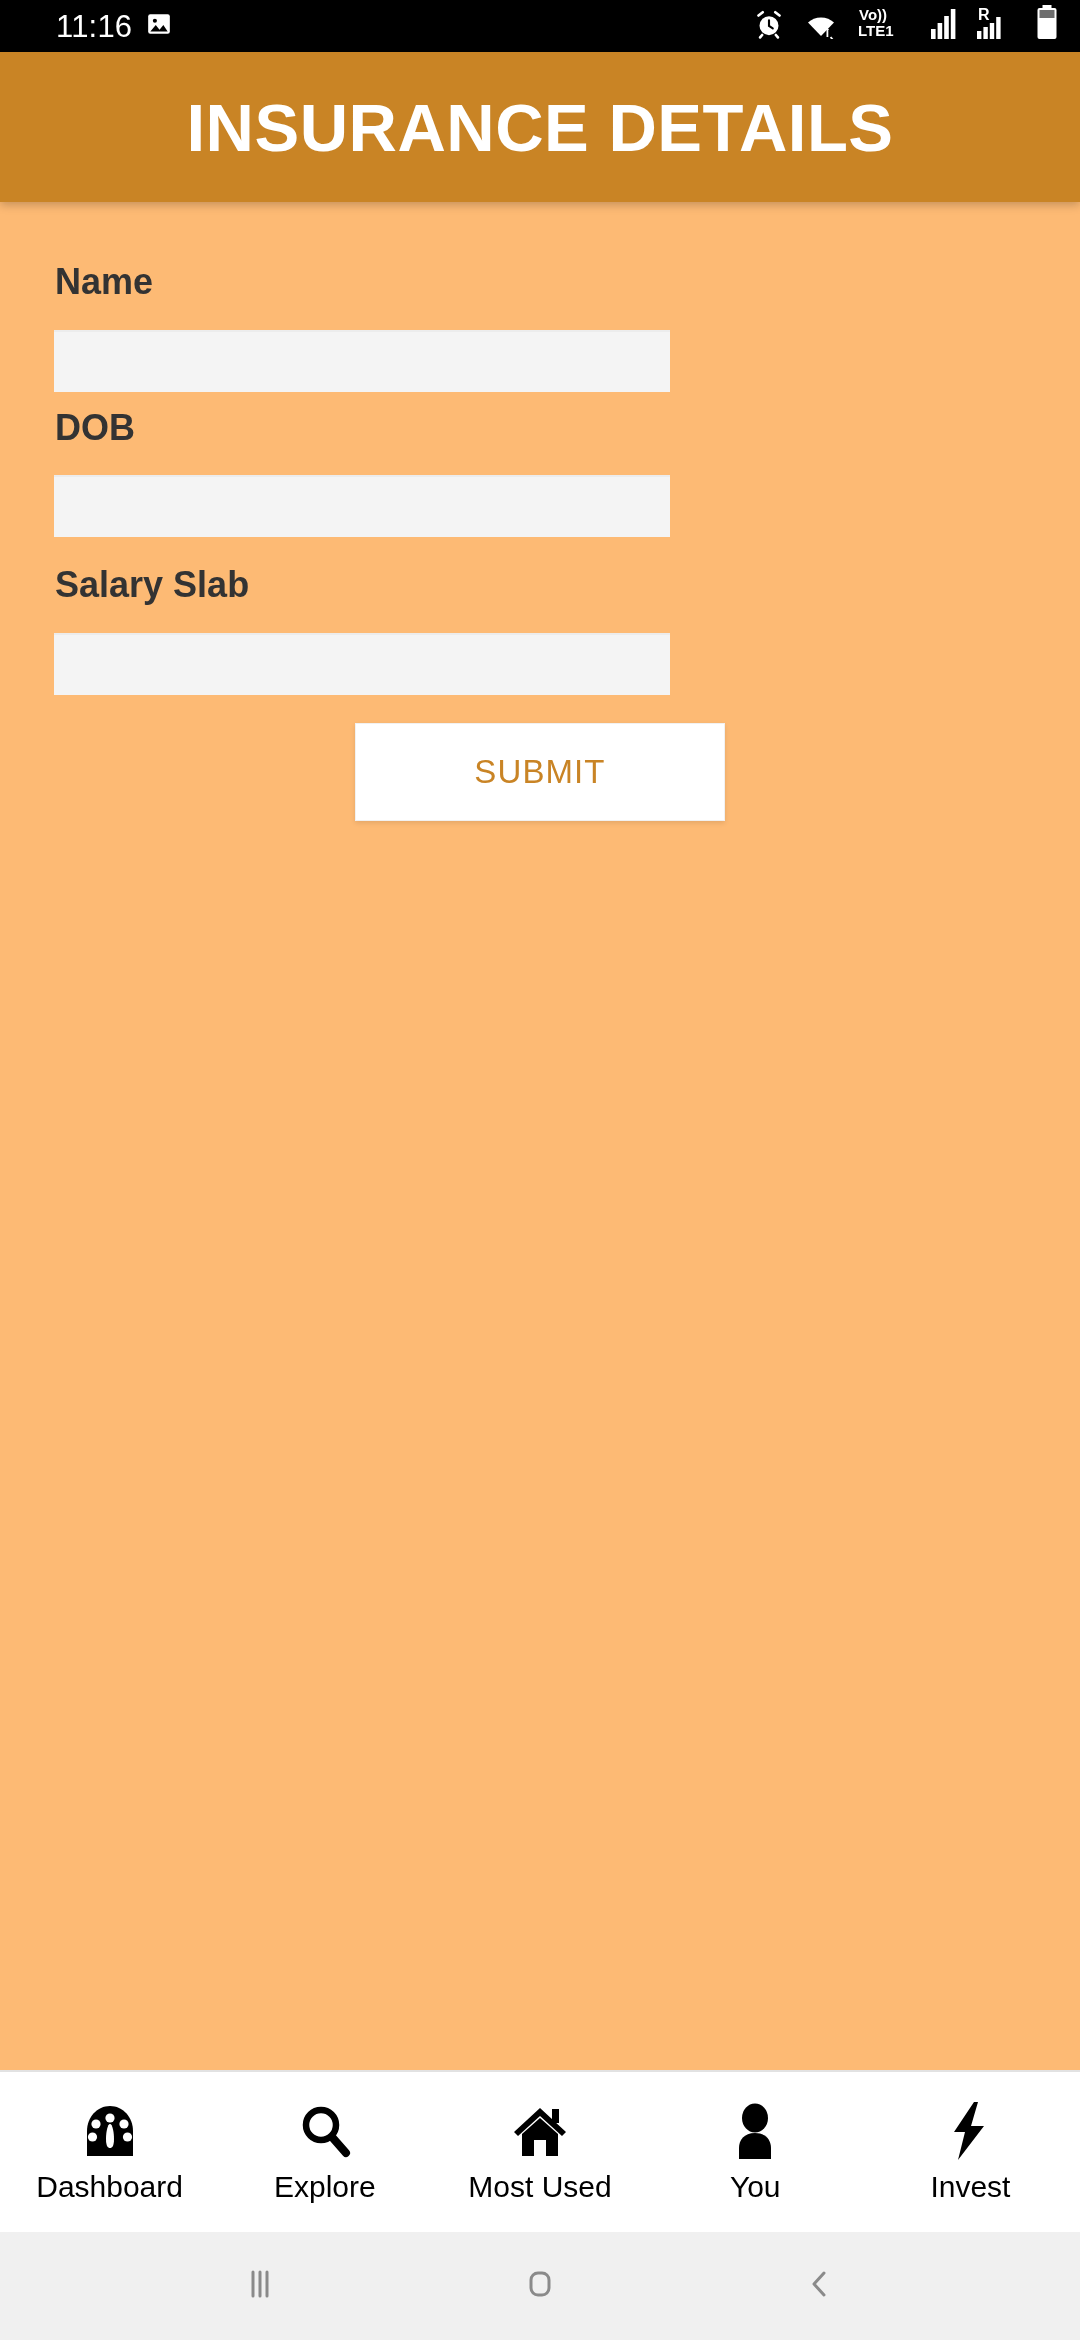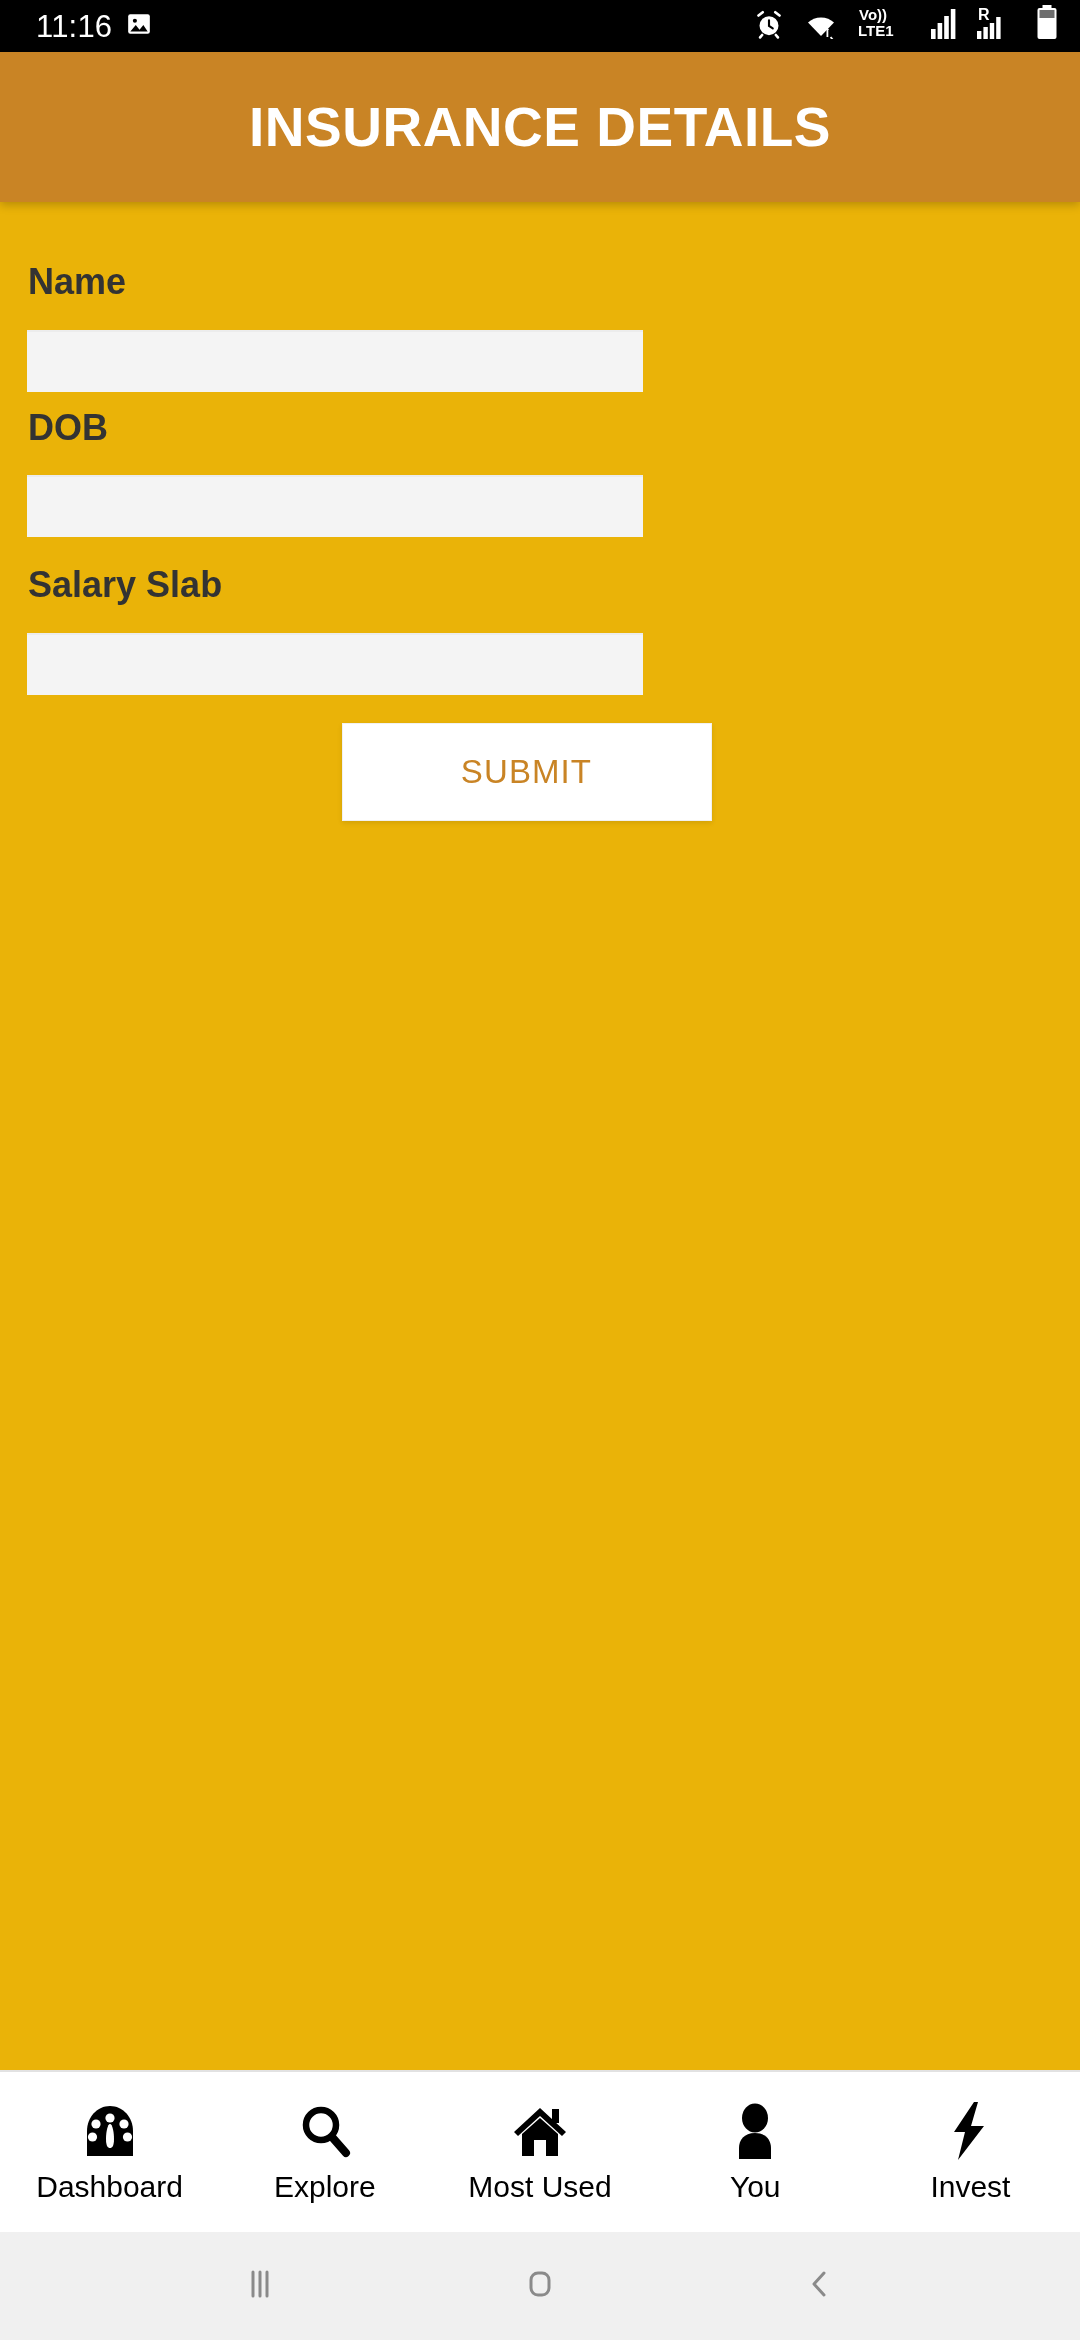--- a/index.html
+++ b/index.html
@@ -21,21 +21,21 @@
     flex-direction: column;
   }
 
   
   .status-bar {
     height: 52px;
     background: #000000;
     display: flex;
     align-items: center;
     justify-content: space-between;
-    padding: 0 22px 0 36px;
+    padding: 0 22px 0 56px;
     flex: 0 0 52px;
   }
   .status-left {
     display: flex;
     align-items: center;
     gap: 14px;
   }
   .status-time {
     color: #ffffff;
     font-size: 31px;
@@ -58,31 +58,31 @@
     background: #c98425;
     display: flex;
     align-items: center;
     justify-content: center;
     box-shadow: 0 3px 9px rgba(0,0,0,0.22);
     position: relative;
     z-index: 5;
   }
   .app-title {
     color: #ffffff;
-    font-size: 55px;
+    font-size: 67px;
     font-weight: bold;
     letter-spacing: 0.5px;
     line-height: 1;
   }
 
   
   .content {
     flex: 1 1 auto;
-    background: #eab308;
-    padding: 60px 54px 0 27px;
+    background: #fdba74;
+    padding: 60px 54px 0 54px;
     position: relative;
     overflow: hidden;
   }
 
   .field-group { margin-bottom: 16px; }
 
   .field-label {
     font-size: 36px;
     font-weight: bold;
     color: #333333;

